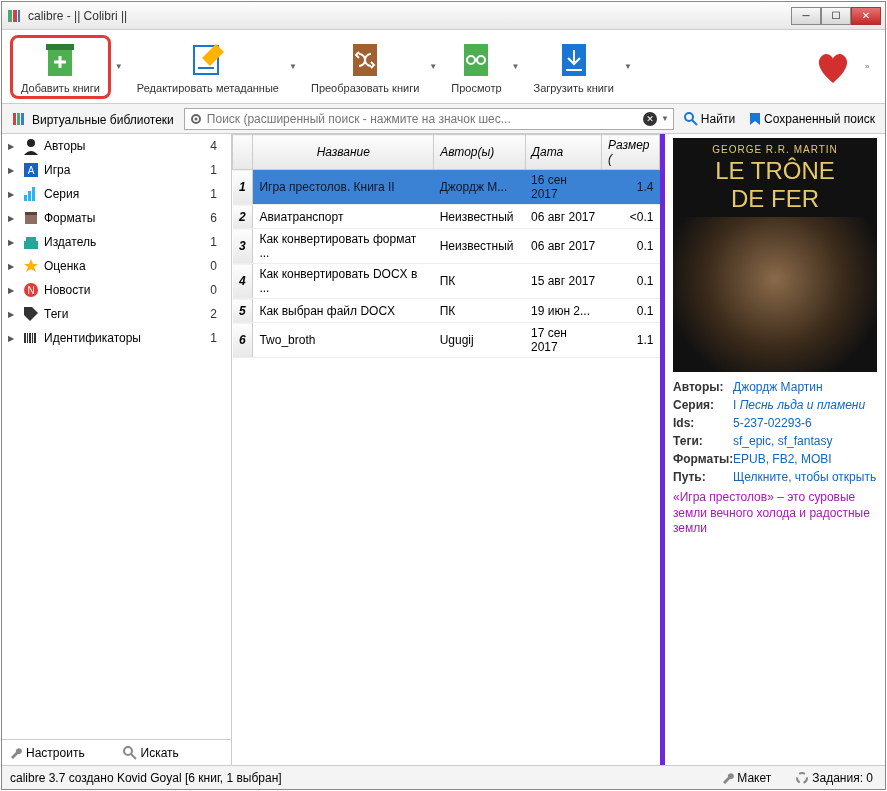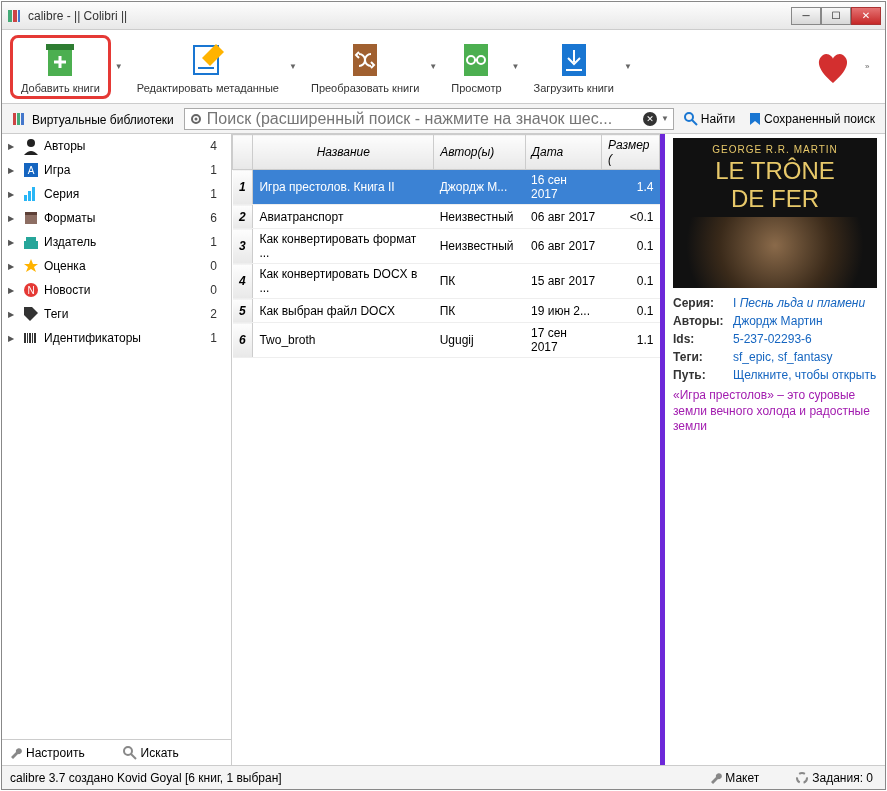--- a/index.html
+++ b/index.html
@@ -14,55 +14,55 @@
 .toolbar { height: 74px; background: #fff; border-bottom: 1px solid #ccc; display: flex; align-items: center; padding: 4px 8px; gap: 4px; position: relative; }
 .tbitem { display: flex; flex-direction: column; align-items: center; padding: 2px 6px; cursor: pointer; position: relative; }
 .tbitem .icon { width: 40px; height: 40px; display: flex; align-items: center; justify-content: center; }
 .tbitem .label { font-size: 11px; color: #333; margin-top: 2px; white-space: nowrap; }
 .tbitem.highlighted { border: 3px solid #e53935; border-radius: 8px; padding: 2px 8px; }
 .tb-drop { width: 12px; font-size: 8px; color: #666; align-self: center; cursor: pointer; }
 .heart { width: 40px; height: 36px; }
 .searchbar { height: 30px; background: #f4f4f4; border-bottom: 1px solid #ccc; display: flex; align-items: center; padding: 2px 6px; gap: 6px; font-size: 12px; }
 .vlib-btn { display: flex; align-items: flex-end; gap: 4px; padding: 2px 4px; cursor: pointer; }
 .search-input-wrap { flex: 1; display: flex; align-items: center; border: 1px solid #aaa; background: #fff; height: 22px; padding: 0 4px; gap: 4px; }
-.search-input { flex: 1; border: none; outline: none; font-size: 16px; color: #888; }
+.search-input { flex: 1; border: none; outline: none; font-size: 12px; color: #888; }
 .sb-btn { display: flex; align-items: center; gap: 3px; cursor: pointer; padding: 2px 4px; }
 .content { flex: 1; display: flex; overflow: hidden; }
 .sidebar { width: 230px; border-right: 1px solid #ccc; background: #fff; display: flex; flex-direction: column; }
 .side-list { flex: 1; overflow: auto; }
 .side-item { display: flex; align-items: center; height: 24px; padding: 0 6px; font-size: 12px; cursor: pointer; }
 .side-item .arrow { width: 10px; font-size: 8px; color: #555; }
 .side-item .sicon { width: 18px; height: 18px; margin: 0 4px; display: flex; align-items: center; justify-content: center; }
 .side-item .slabel { flex: 1; }
 .side-item .scount { color: #333; padding-right: 8px; }
 .side-footer { height: 26px; border-top: 1px solid #ccc; display: flex; align-items: center; font-size: 12px; }
 .side-footer .fb { flex: 1; display: flex; align-items: center; gap: 4px; padding: 0 6px; cursor: pointer; }
 .main { flex: 1; display: flex; overflow: hidden; }
 .table-wrap { flex: 1; background: #fff; overflow: auto; border-right: 5px solid #6d28d9; }
 table { width: 100%; border-collapse: collapse; font-size: 12px; }
 th { background: linear-gradient(#fdfdfd,#e8e8e8); border: 1px solid #ccc; padding: 3px 6px; font-weight: normal; font-style: italic; text-align: left; height: 22px; position: sticky; top:0; }
 th.nocol { width: 18px; font-style: normal; }
 td { border-bottom: 1px solid #eee; padding: 3px 6px; height: 24px; }
 td.rownum { background: linear-gradient(#fdfdfd,#e8e8e8); border-right: 1px solid #ccc; text-align: center; font-style: italic; font-weight: bold; width: 18px; }
-tr.selected td { background: #3b82d4; color: #ffffff; }
+tr.selected td { background: #3b82d4; color: #0f172a; }
 tr.selected td.rownum { background: linear-gradient(#fdfdfd,#e8e8e8); color: #000; }
 td.num { text-align: right; }
 .details { width: 220px; background: #fff; padding: 4px 8px; overflow: auto; font-size: 12px; }
-.cover { width: 100%; height: 150px; background: #111; margin-bottom: 8px; display:flex; flex-direction:column; align-items:center; color:#e8c96a; font-family: Georgia, serif; text-align:center; }
+.cover { width: 100%; height: 234px; background: #111; margin-bottom: 8px; display:flex; flex-direction:column; align-items:center; color:#e8c96a; font-family: Georgia, serif; text-align:center; }
 .cover .auth { font-size: 10px; margin-top: 6px; letter-spacing: 1px; }
 .cover .t1 { font-size: 24px; margin-top: 2px; }
 .cover .t2 { font-size: 24px; }
 .cover .face { flex:1; width:100%; background: radial-gradient(circle at 50% 40%, #8a6a4a 0%, #3a2a1a 50%, #111 80%); margin-top:4px; }
 .meta-row { display: flex; margin-bottom: 4px; }
 .meta-label { width: 60px; font-weight: bold; color: #333; }
 .meta-val { flex: 1; color: #1565c0; }
 .meta-val a { color: #1565c0; text-decoration: none; }
 .meta-val .it { font-style: italic; }
 .desc { color: #a21caf; margin-top: 6px; line-height: 1.3; }
-.statusbar { height: 24px; border-top: 1px solid #ccc; background: #f4f4f4; display: flex; align-items: center; font-size: 12px; padding: 0 8px; gap: 28px; }
+.statusbar { height: 24px; border-top: 1px solid #ccc; background: #f4f4f4; display: flex; align-items: center; font-size: 12px; padding: 0 8px; gap: 16px; }
 .statusbar .left { flex: 1; }
 .gear { width:14px; height:14px; }
 </style>
 </head>
 <body>
 
 <div class="window">
 
   <div class="titlebar">
     <svg class="title-icon" viewBox="0 0 16 16">
@@ -357,34 +357,38 @@
       </div>
 
       <div class="details">
         <div class="cover">
           <div class="auth">GEORGE R.R. MARTIN</div>
           <div class="t1">LE TRÔNE</div>
           <div class="t2">DE FER</div>
           <div class="face"></div>
         </div>
         <div class="meta-row">
+            <div class="meta-label">Авторы:</div>
+            <div class="meta-val"><a>Джордж Мартин</a></div>
+          </div>
+        <div class="meta-row">
             <div class="meta-label">Серия:</div>
             <div class="meta-val"><span>I </span><a class="it">Песнь льда и пламени</a></div>
           </div>
         <div class="meta-row">
-            <div class="meta-label">Авторы:</div>
-            <div class="meta-val"><a>Джордж Мартин</a></div>
-          </div>
-        <div class="meta-row">
             <div class="meta-label">Ids:</div>
             <div class="meta-val"><a>5-237-02293-6</a></div>
           </div>
         <div class="meta-row">
             <div class="meta-label">Теги:</div>
             <div class="meta-val"><a>sf_epic, sf_fantasy</a></div>
+          </div>
+        <div class="meta-row">
+            <div class="meta-label">Форматы:</div>
+            <div class="meta-val"><a>EPUB, FB2, MOBI</a></div>
           </div>
         <div class="meta-row">
             <div class="meta-label">Путь:</div>
             <div class="meta-val"><a>Щелкните, чтобы открыть</a></div>
           </div>
         <div class="desc">«Игра престолов» – это суровые земли вечного холода и радостные земли</div>
       </div>
     </div>
   </div>
 

